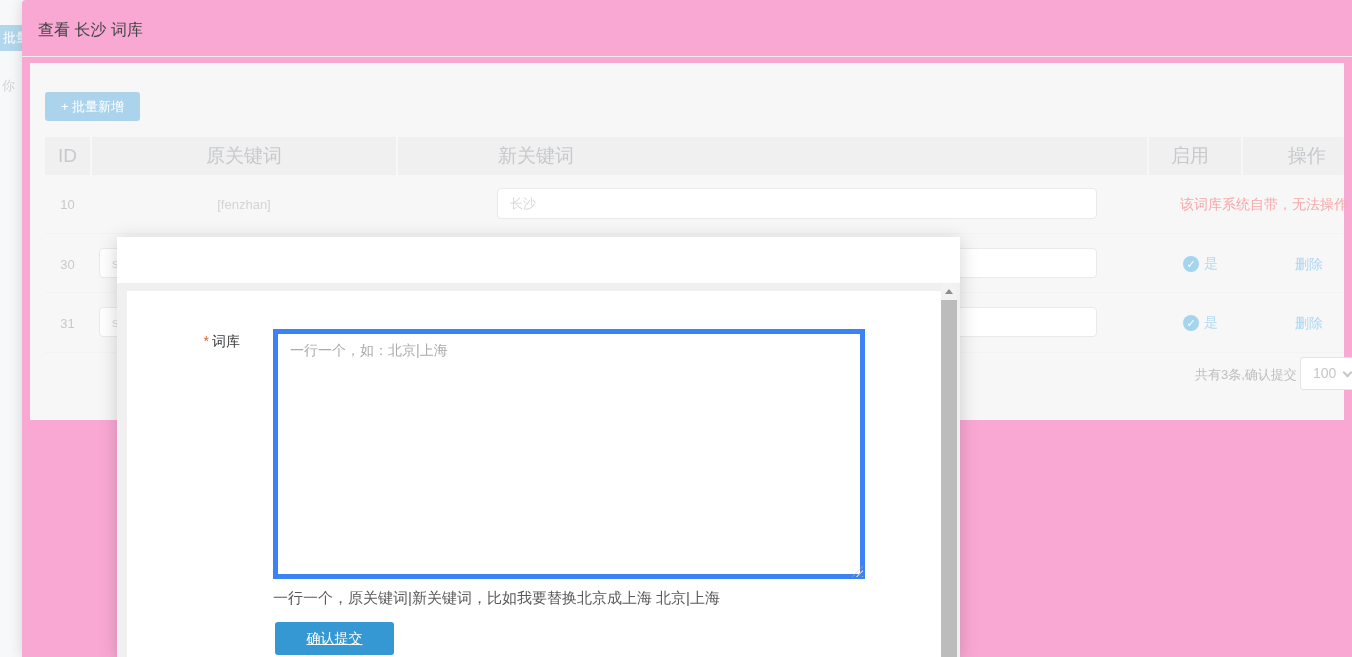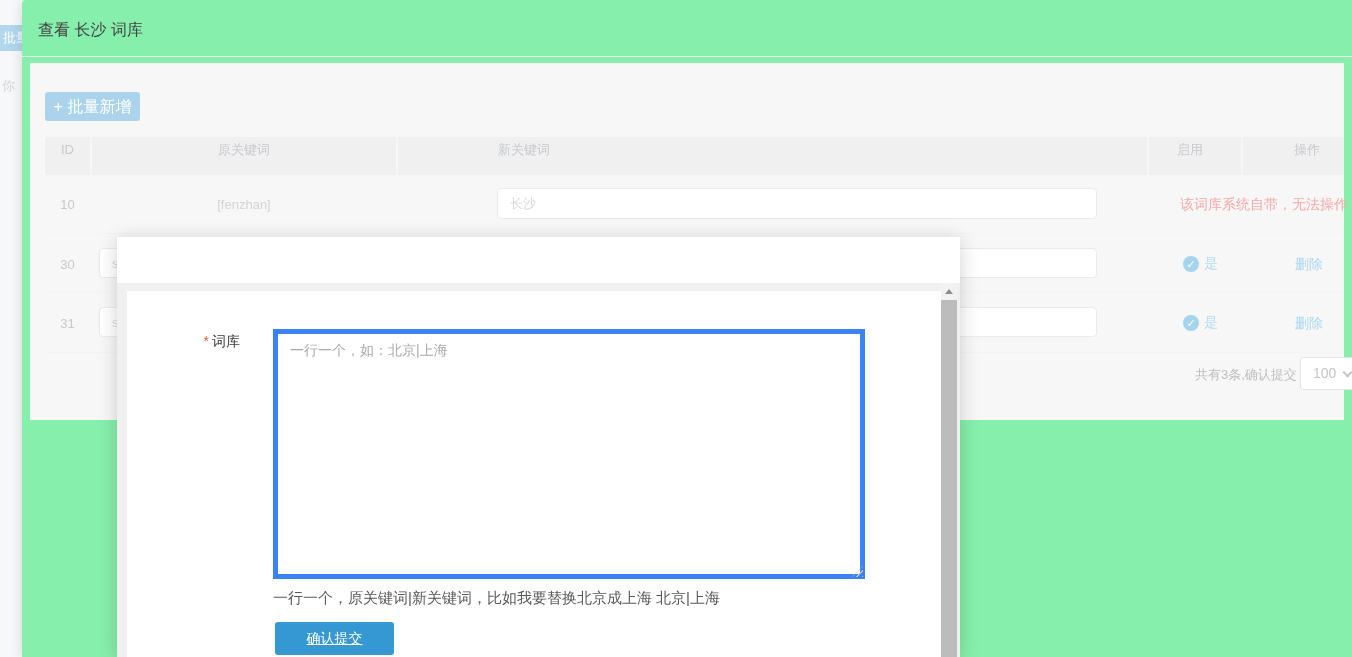--- a/index.html
+++ b/index.html
@@ -18,35 +18,35 @@
     padding-left:3px; overflow:hidden; white-space:nowrap;
   }
   .nav-item{
     position:absolute; left:0; top:76px; width:24px; height:20px;
     color:#d2d3d5; font-size:13px; line-height:20px; padding-left:2px;
     overflow:hidden; white-space:nowrap;
   }
   
   .main-panel{
     position:absolute; left:22px; top:0; width:1330px; height:657px;
-    background:#86efac; border-radius:4px 0 0 0;
+    background:#f9a8d4; border-radius:4px 0 0 0;
     box-shadow:0 0 14px rgba(0,0,0,.14);
   }
   .page-header{ position:absolute; left:0; top:0; width:100%; height:57px; border-bottom:1px solid #ececec; }
   .page-title{ position:absolute; left:16px; top:20px; font-size:16px; color:#454545; }
   .content-card{ position:absolute; left:8px; top:63px; width:1314px; height:357px; background:#f7f7f8; }
   .add-btn{
     position:absolute; left:15px; top:29px; width:95px; height:29px;
-    background:#abd4ec; color:#fff; font-size:16px; border:none; border-radius:3px;
+    background:#abd4ec; color:#fff; font-size:13px; border:none; border-radius:3px;
     line-height:29px; text-align:center; cursor:pointer;
   }
   
   .thead-band{ position:absolute; left:15px; top:74px; width:1299px; height:38px; background:#f0f0f1; }
   .thead-gap{ position:absolute; top:74px; width:2px; height:38px; background:#f7f7f8; }
-  .th{ position:absolute; top:68px; height:38px; line-height:38px; font-size:13px; color:#c7c9cc; text-align:center; }
+  .th{ position:absolute; top:74px; height:38px; line-height:38px; font-size:19px; color:#c7c9cc; text-align:center; }
   .row-sep{ position:absolute; left:15px; width:1299px; height:1px; background:#f3f3f4; }
   .cell-text{ position:absolute; font-size:13px; color:#c9c9c9; text-align:center; }
   .kw-input{
     position:absolute; background:#fff; border:1px solid #eaeaec; border-radius:4px;
     font-size:13px; color:#d6d9dd; padding:0 12px; outline:none;
     font-family:"Liberation Sans","DejaVu Sans",sans-serif;
   }
   .note-red{ position:absolute; font-size:14px; color:#f7a8a8; white-space:nowrap; }
   .enabled-wrap{ position:absolute; display:flex; align-items:center; gap:5px; }
   .check-icon{

